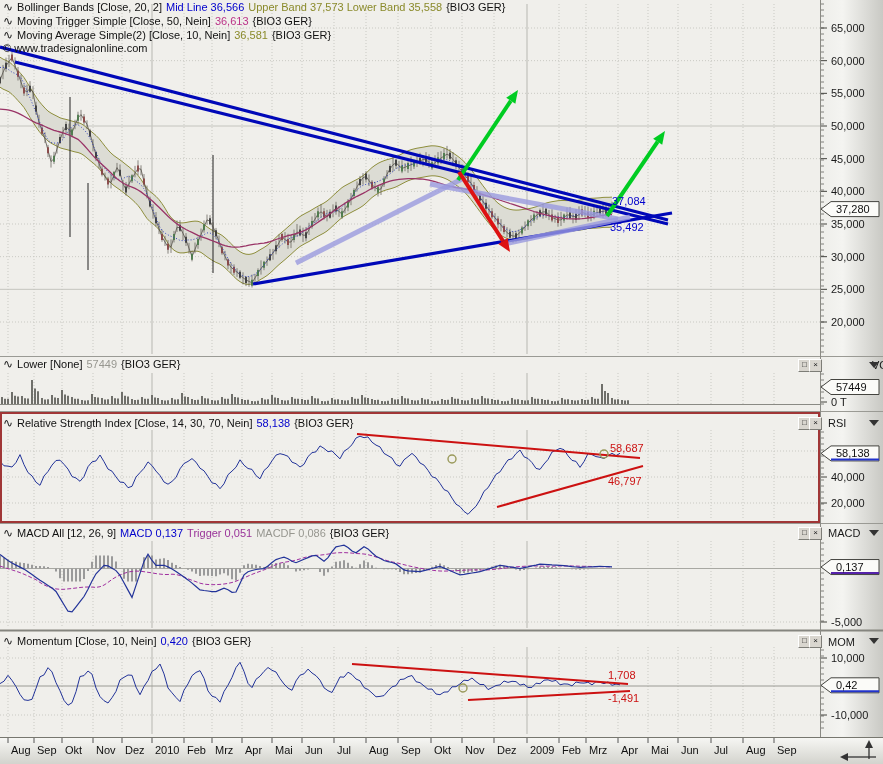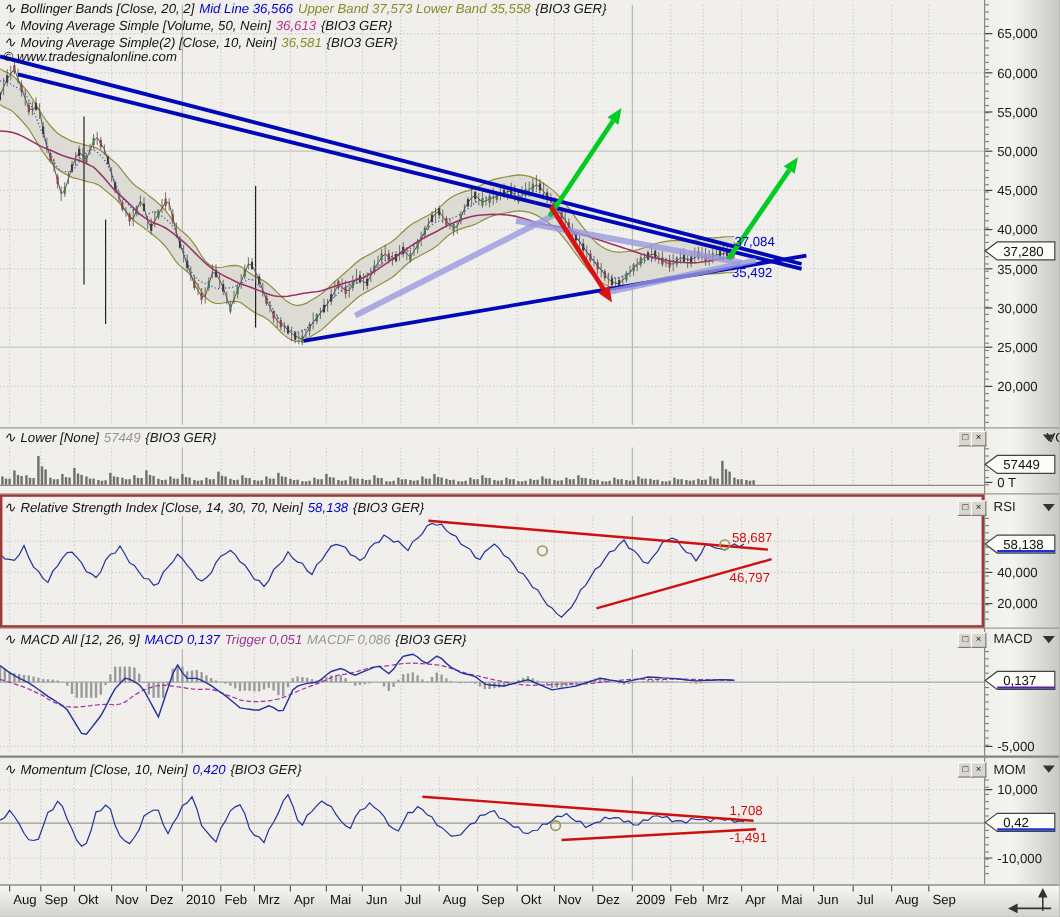--- a/index.html
+++ b/index.html
@@ -3,21 +3,21 @@
 <meta charset="utf-8">
 <style>
   html,body{margin:0;padding:0;background:#888;}
   #screen{position:relative;width:883px;height:764px;background:#f0efeb;overflow:hidden;
           font-family:"Liberation Sans",sans-serif;font-size:11px;color:#111;}
   #axis-strip{position:absolute;left:821px;top:0;width:62px;height:737px;
               background:linear-gradient(to right,#eeeeea,#f4f4f1 35%,#c9c9c4);z-index:0;}
   #time-axis{position:absolute;left:0;top:737px;width:883px;height:27px;
              background:linear-gradient(to bottom,#f6f6f3,#d3d3cd);border-top:1px solid #77776f;box-sizing:border-box;z-index:0;}
   #chart-svg{position:absolute;left:0;top:0;z-index:1;}
-  .hdr{position:absolute;left:3px;white-space:nowrap;z-index:5;line-height:13px;font-style:italic;}
+  .hdr{position:absolute;left:3px;white-space:nowrap;z-index:5;line-height:13px;}
   .hdr span{margin-right:4px;}
   .sq{color:#222;margin-right:1px;font-size:12px;}
   .c-blue{color:#0000cc;} .c-olive{color:#8a8a2a;} .c-mag{color:#bb3388;}
   .c-gray{color:#979790;} .c-pur{color:#993399;} .c-blk{color:#111;}
   .winbtn{position:absolute;width:11px;height:11px;z-index:6;background:#d9d6cf;
           border-top:1px solid #fff;border-left:1px solid #fff;border-right:1px solid #7d7d77;border-bottom:1px solid #7d7d77;
           font-size:8px;line-height:9px;text-align:center;color:#222;cursor:pointer;}
   .axis-title{position:absolute;z-index:5;color:#1a1a1a;}
   .dd{position:absolute;z-index:6;width:0;height:0;border-left:5px solid transparent;border-right:5px solid transparent;border-top:6px solid #333;cursor:pointer;}
   #rsi-border{position:absolute;left:0;top:412px;width:820px;height:111px;border:2px solid #a03636;box-sizing:border-box;z-index:4;pointer-events:none;}
@@ -1058,21 +1058,21 @@
       <line x1="869" y1="759" x2="869" y2="745" stroke="#333" stroke-width="1.3"></line>
       <polygon points="869,740 865,748 873,748" fill="#333"></polygon>
     </svg>
 
   <div id="rsi-border"></div>
 
   <div class="hdr" style="top:1px">
     <span class="sq">∿</span><span class="c-blk">Bollinger Bands [Close, 20, 2]</span><span class="c-blue">Mid Line 36,566</span><span class="c-olive">Upper Band 37,573 Lower Band 35,558</span><span class="c-blk">{BIO3 GER}</span>
   </div>
   <div class="hdr" style="top:15px">
-    <span class="sq">∿</span><span class="c-blk">Moving Average Simple [Volume, 50, Nein]</span><span class="c-mag">36,613</span><span class="c-blk">{BIO3 GER}</span>
+    <span class="sq">∿</span><span class="c-blk">Moving Trigger Simple [Close, 50, Nein]</span><span class="c-mag">36,613</span><span class="c-blk">{BIO3 GER}</span>
   </div>
   <div class="hdr" style="top:29px">
     <span class="sq">∿</span><span class="c-blk">Moving Average Simple(2) [Close, 10, Nein]</span><span class="c-olive">36,581</span><span class="c-blk">{BIO3 GER}</span>
   </div>
   <div class="hdr" style="top:42px">
     <span class="c-blk">© www.tradesignalonline.com</span>
   </div>
 
   <div class="hdr" style="top:358px">
     <span class="sq">∿</span><span class="c-blk">Lower [None]</span><span class="c-gray">57449</span><span class="c-blk">{BIO3 GER}</span>

